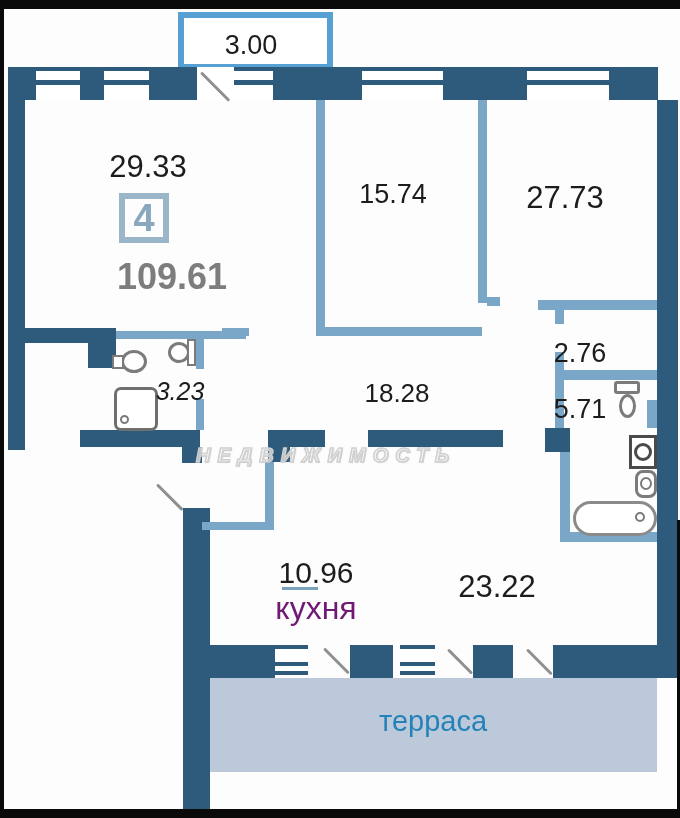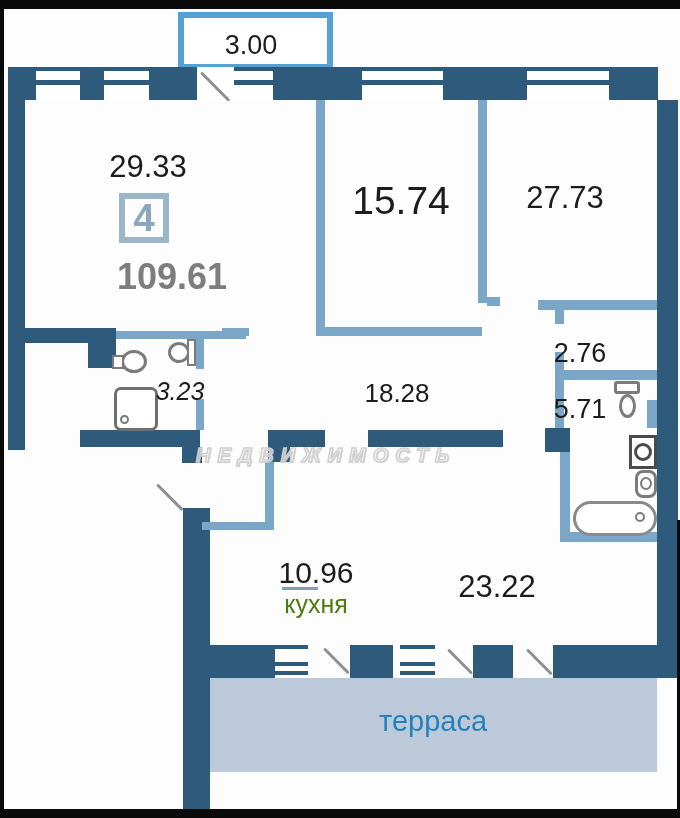--- a/index.html
+++ b/index.html
@@ -116,29 +116,29 @@
   <div class="fix" style="left:640px;top:477px;width:12px;height:13px;border-radius:50%;border-width:2px;"></div>
   <div class="fix" style="left:573px;top:501px;width:84px;height:35px;border-radius:18px;border-color:#8a8a8a;"></div>
   <div class="fix" style="left:635px;top:512px;width:10px;height:10px;border-radius:50%;border-width:2px;"></div>
 
   <div class="wm2">НЕДВИЖИМОСТЬ</div>
 
   <div class="lbl" style="left:251px;top:31px;font-size:27px;">3.00</div>
   <div class="lbl" style="left:148px;top:150px;font-size:31px;">29.33</div>
   <div class="badge">4</div>
   <div class="lbl" style="left:172px;top:257px;font-size:36px;font-weight:bold;color:#7d7d7d;">109.61</div>
-  <div class="lbl" style="left:393px;top:180px;font-size:39px;margin-left:8px;">15.74</div>
+  <div class="lbl" style="left:393px;top:180px;font-size:27px;">15.74</div>
   <div class="lbl" style="left:565px;top:181px;font-size:31px;">27.73</div>
   <div class="lbl" style="left:180px;top:378px;font-size:25px;font-style:italic;">3.23</div>
   <div class="lbl" style="left:397px;top:379px;font-size:26px;">18.28</div>
   <div class="lbl" style="left:580px;top:339px;font-size:27px;">2.76</div>
   <div class="lbl" style="left:580px;top:395px;font-size:27px;">5.71</div>
   <div class="lbl" style="left:316px;top:556px;font-size:30px;">10.96</div>
   <div class="underline"></div>
-  <div class="lbl" style="left:316px;top:591px;font-size:25px;color:#4d7c0f;">кухня</div>
+  <div class="lbl" style="left:316px;top:591px;font-size:32px;color:#701a75;">кухня</div>
   <div class="lbl" style="left:497px;top:570px;font-size:31px;">23.22</div>
   <div class="lbl" style="left:433px;top:706px;font-size:29px;color:#2482b8;">терраса</div>
 
   <div class="blk" style="left:0;top:0;width:680px;height:9px;"></div>
   <div class="blk" style="left:0;top:809px;width:680px;height:9px;"></div>
   <div class="blk" style="left:0;top:0;width:4px;height:818px;"></div>
   <div class="blk" style="left:677px;top:520px;width:3px;height:298px;"></div>
 
 </div>
 

